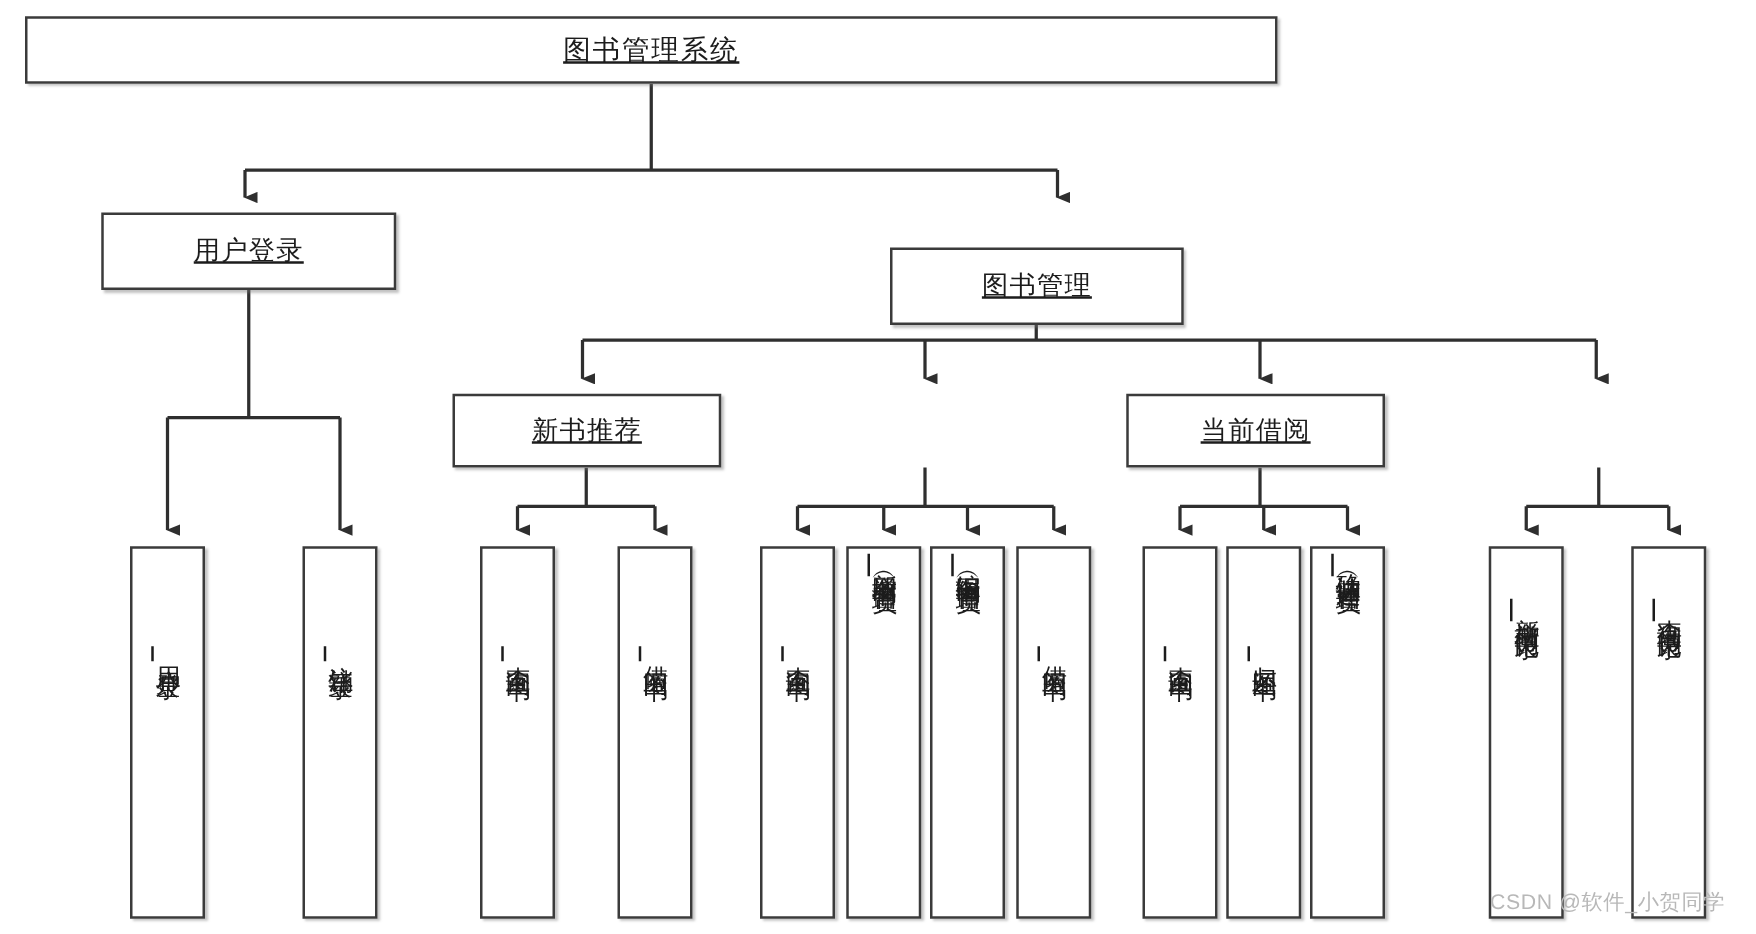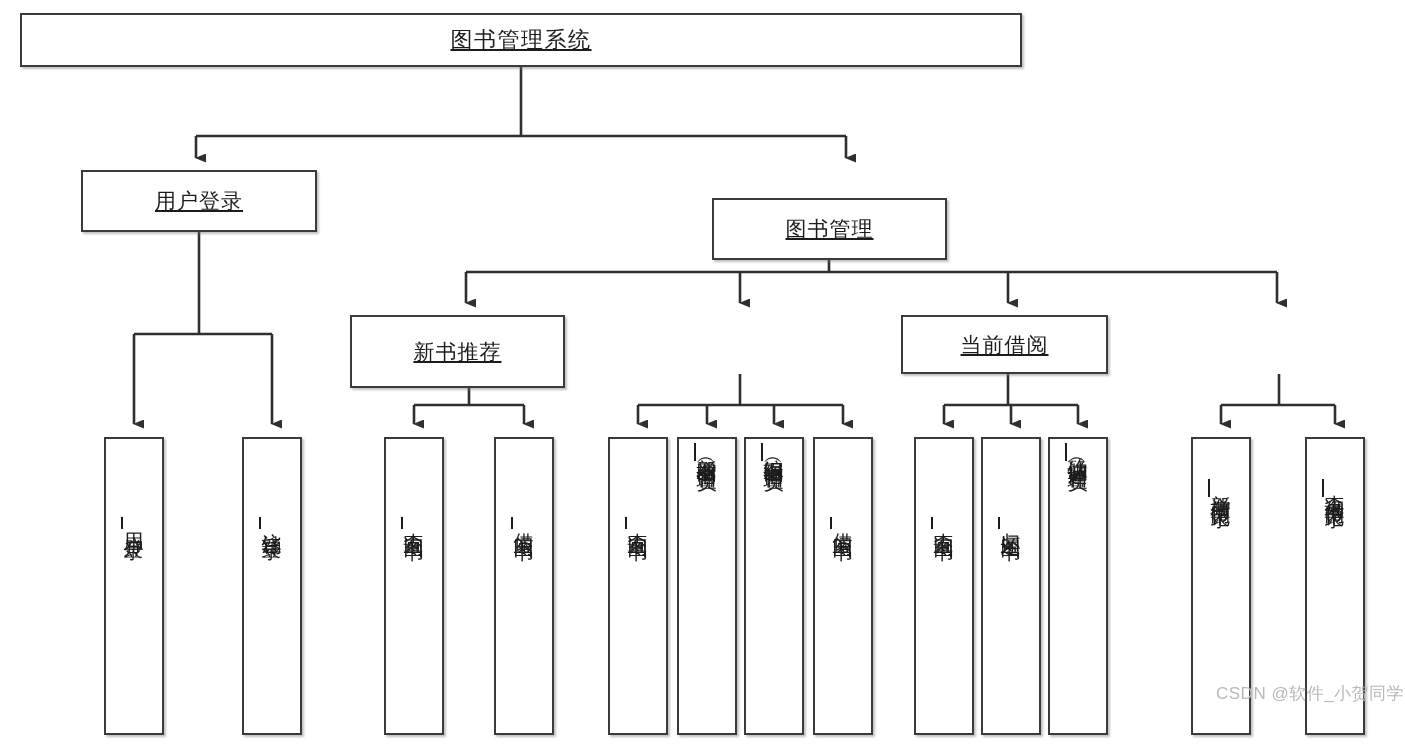--- a/index.html
+++ b/index.html
@@ -65,26 +65,25 @@
     letter-spacing: 3px;
     line-height: 1;
     white-space: nowrap;
   }
   .node.vert.tall .txt {
     letter-spacing: 2px;
   }
   .watermark {
     position: absolute;
     left: 1192px;
-    top: 682px;
+    top: 710px;
     font-size: 17px;
     color: #b8b8b8;
     white-space: nowrap;
     letter-spacing: 0.5px;
-    padding-left: 24px;
   }
 </style>
 </head>
 <body>
 
 <div id="canvas">
 
   <svg class="wires" viewBox="0 0 1405 747" xmlns="http://www.w3.org/2000/svg">
     <defs>
       <marker id="ah" markerWidth="9" markerHeight="11" refX="4.5" refY="10" orient="auto" markerUnits="userSpaceOnUse">
@@ -139,21 +138,21 @@
     <span class="txt">图书管理系统</span>
   </div>
 
   <div class="node horiz" style="left:81px; top:170px; width:236px; height:62px;">
     <span class="txt">用户登录</span>
   </div>
   <div class="node horiz" style="left:712px; top:170px; width:235px; height:62px;margin-top:28px;">
     <span class="txt">图书管理</span>
   </div>
 
-  <div class="node horiz" style="left:350px; top:315px; width:215px; height:73px;">
+  <div class="node horiz" style="left:362px; top:315px; width:215px; height:59px;">
     <span class="txt">新书推荐</span>
   </div>
   <div class="node horiz" style="left:901px; top:315px; width:207px; height:59px;">
     <span class="txt">当前借阅</span>
   </div>
 
   <div class="node vert" style="left:104px; top:437px; width:60px; height:298px; padding-top:78px;">
     <span class="txt">用户登录</span>
   </div>
   <div class="node vert" style="left:242px; top:437px; width:60px; height:298px; padding-top:78px;">

